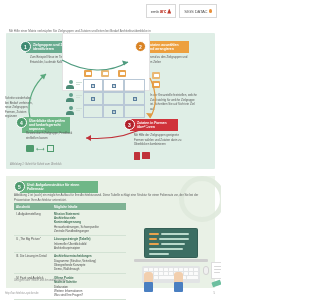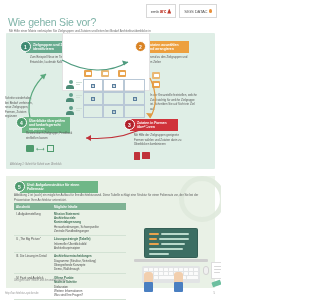--- a/index.html
+++ b/index.html
@@ -146,21 +146,20 @@
       <span class="logo-t1">emb</span>
       <span class="logo-t2">arc</span>
       <span class="logo-mark"></span>
     </div>
     <div class="logo-box">
       <span class="logo-t3">SIGS DATAC</span>
       <span class="logo-dot"></span>
     </div>
   </div>
 
-  <div class="title">Wie gehen Sie vor?</div>
   <div class="subtitle">Mit Hilfe einer Matrix verknüpfen Sie Zielgruppen und Zutaten und leiten bei Bedarf Architekturüberblicke in unterschiedlichen Formen ab.</div>
 
   <div class="panel"></div>
 
   <svg class="ov">
     <path d="M62,60 C85,73 110,73 128,62" stroke="#4f9b7f" stroke-width="1.2" fill="none"></path>
     <polygon points="128,62 122,60.5 124,65.5" fill="#4f9b7f"></polygon>
     <path d="M150,78 C158,95 156,108 150,118" stroke="#e09a42" stroke-width="1.2" fill="none"></path>
     <polygon points="150,118 146,113 152.5,113.5" fill="#e09a42"></polygon>
     <path d="M150,125 C130,136 108,140 86,138" stroke="#c0323a" stroke-width="1.2" fill="none"></path>

